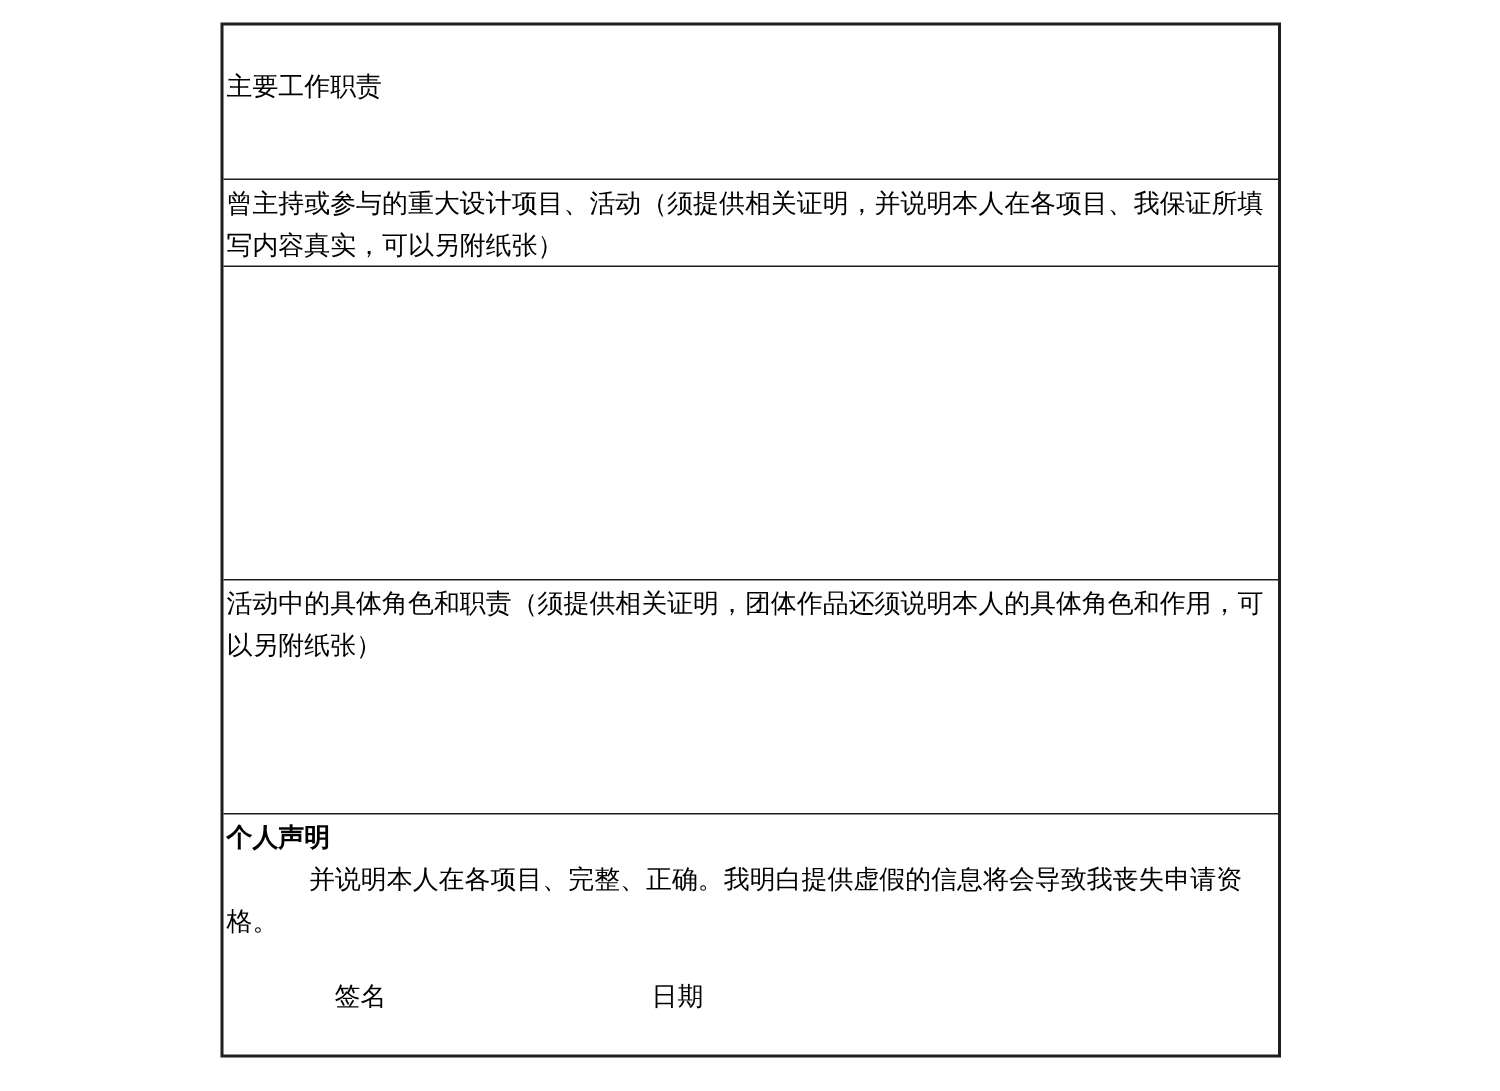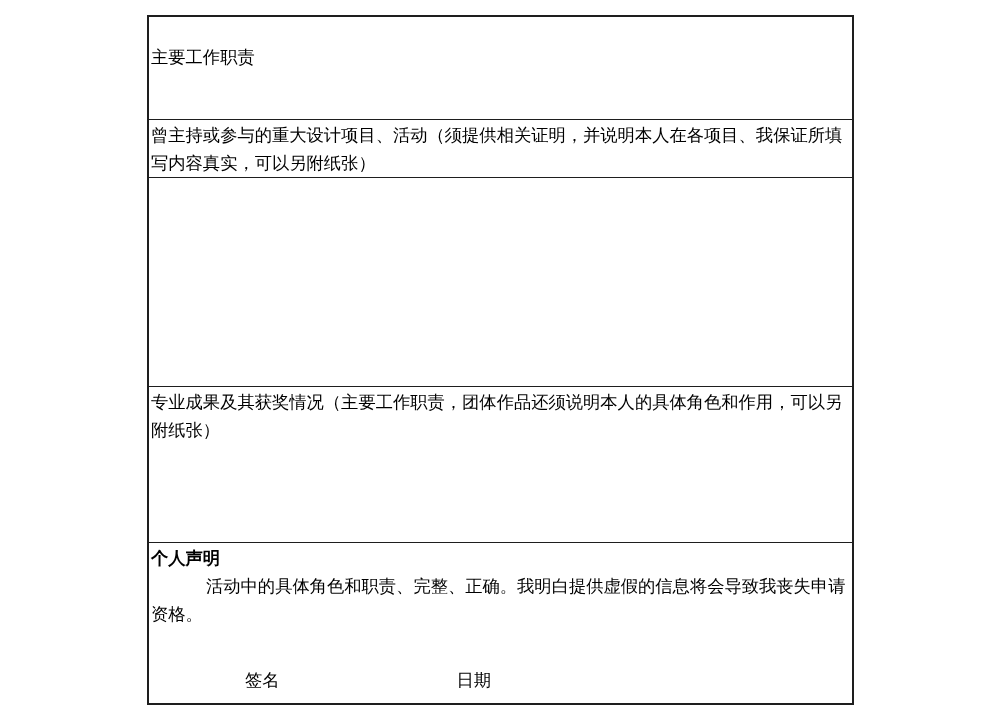--- a/index.html
+++ b/index.html
@@ -67,22 +67,22 @@
     text-indent: 55px;
     word-break: break-all;
   }
   .signature-line {
     margin-top: 22px;
     font-size: 17.3px;
     line-height: 28px;
     font-weight: 500;
     white-space: nowrap;
   }
-  .sig-label  { display: inline-block; margin-left: 96px; }
-  .date-label { display: inline-block; margin-left: 172px; margin-top: 16px; }
+  .sig-label  { display: inline-block; margin-left: 74px; }
+  .date-label { display: inline-block; margin-left: 172px; }
   .fill-space { width: 100%; }
 </style>
 </head>
 <body>
 
 <div class="page">
   <div class="form-table">
 
     <div class="row row-duties">
       <div class="cell-text">主要工作职责</div>
@@ -90,26 +90,26 @@
 
     <div class="row row-projects-label">
       <div class="cell-text">曾主持或参与的重大设计项目、活动（须提供相关证明，并说明本人在各项目、我保证所填写内容真实，可以另附纸张）</div>
     </div>
 
     <div class="row row-projects-fill">
       <div class="fill-space"></div>
     </div>
 
     <div class="row row-achievements">
-      <div class="cell-text">专业成果及其获奖情况（主要工作职责，团体作品还须说明本人的具体角色和作用，可以另附纸张）</div>
+      <div class="cell-text">活动中的具体角色和职责（须提供相关证明，团体作品还须说明本人的具体角色和作用，可以另附纸张）</div>
     </div>
 
     <div class="row row-declaration">
       <div class="decl-title">个人声明</div>
-      <div class="decl-body">活动中的具体角色和职责、完整、正确。我明白提供虚假的信息将会导致我丧失申请资格。</div>
+      <div class="decl-body">并说明本人在各项目、完整、正确。我明白提供虚假的信息将会导致我丧失申请资格。</div>
       <div class="signature-line">
         <span class="sig-label">签名</span>
         <span class="date-label">日期</span>
       </div>
     </div>
 
   </div>
 </div>
 
 </body></html>

